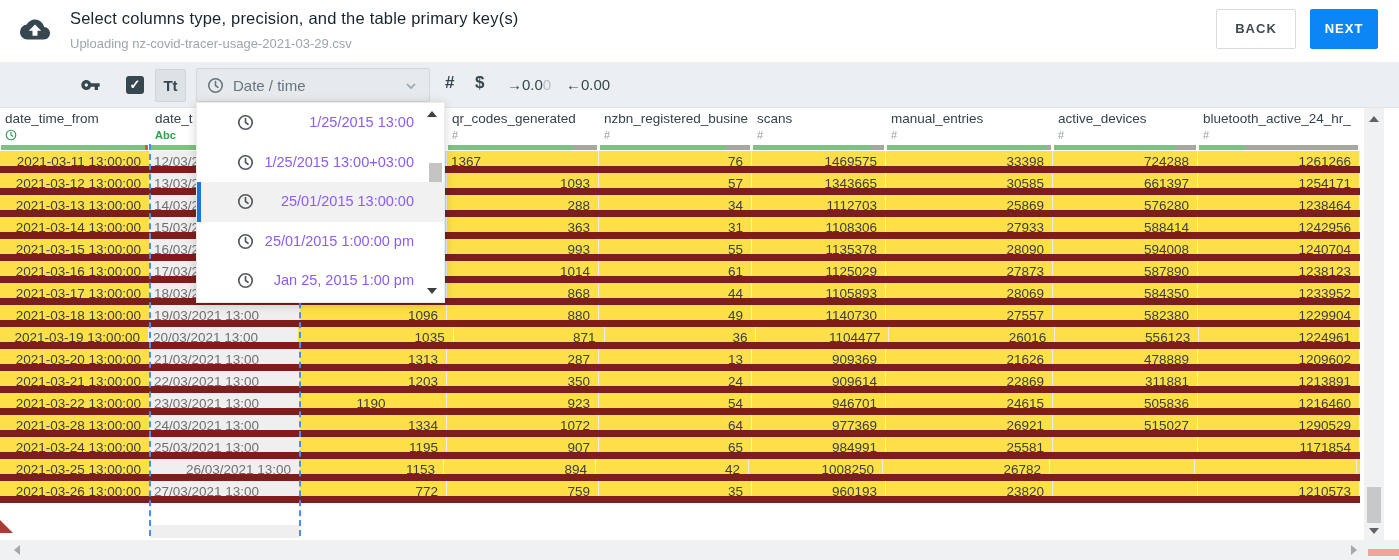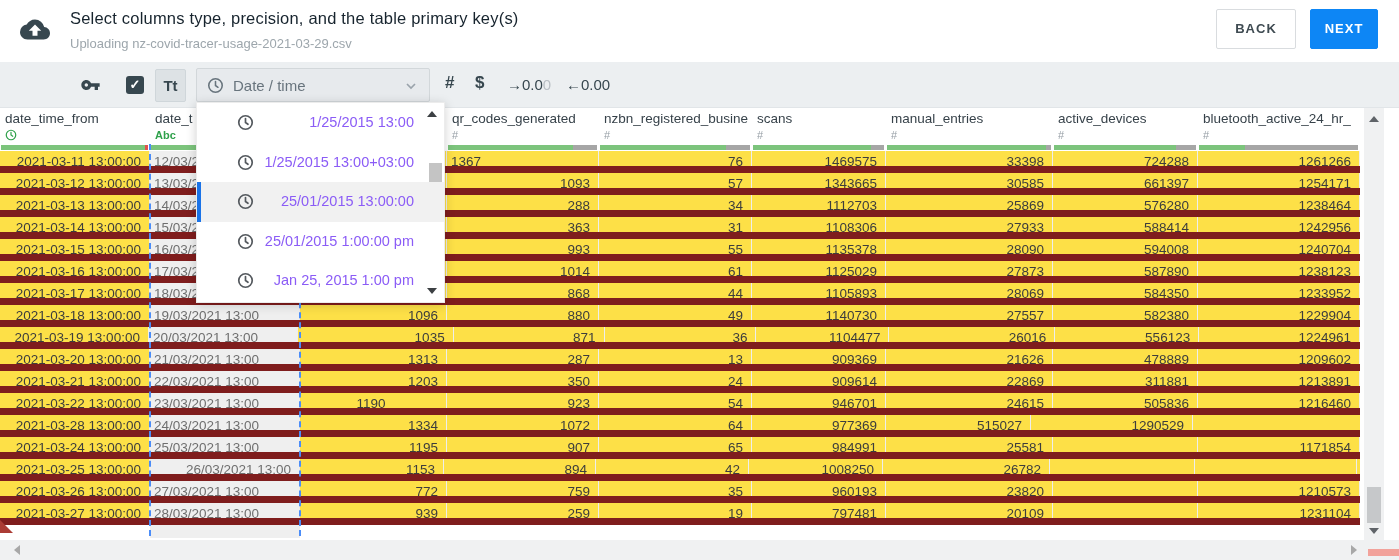--- a/index.html
+++ b/index.html
@@ -351,20 +351,21 @@
           <div class="tcell" style="width: 145px; text-align: right;">505836</div>
           <div class="tcell" style="width: 162px; text-align: right;">1216460</div>
         </div>
         <div class="trow">
           <div class="tcell" style="width: 150px; text-align: right;">2021-03-28 13:00:00</div>
           <div class="tcell selcol" style="width: 150px; text-align: left;">24/03/2021 13:00</div>
           <div class="tcell" style="width: 147px; text-align: right;">1334</div>
           <div class="tcell" style="width: 152px; text-align: right;">1072</div>
           <div class="tcell" style="width: 153px; text-align: right;">64</div>
           <div class="tcell" style="width: 134px; text-align: right;">977369</div>
+          <div class="tcell" style="width: 167px; text-align: right;">26921</div>
           <div class="tcell" style="width: 145px; text-align: right;">515027</div>
           <div class="tcell" style="width: 162px; text-align: right;">1290529</div>
         </div>
         <div class="trow">
           <div class="tcell" style="width: 150px; text-align: right;">2021-03-24 13:00:00</div>
           <div class="tcell selcol" style="width: 150px; text-align: left;">25/03/2021 13:00</div>
           <div class="tcell" style="width: 147px; text-align: right;">1195</div>
           <div class="tcell" style="width: 152px; text-align: right;">907</div>
           <div class="tcell" style="width: 153px; text-align: right;">65</div>
           <div class="tcell" style="width: 134px; text-align: right;">984991</div>
@@ -387,31 +388,20 @@
           <div class="tcell" style="width: 150px; text-align: right;">2021-03-26 13:00:00</div>
           <div class="tcell selcol" style="width: 150px; text-align: left;">27/03/2021 13:00</div>
           <div class="tcell" style="width: 147px; text-align: right;">772</div>
           <div class="tcell" style="width: 152px; text-align: right;">759</div>
           <div class="tcell" style="width: 153px; text-align: right;">35</div>
           <div class="tcell" style="width: 134px; text-align: right;">960193</div>
           <div class="tcell" style="width: 167px; text-align: right;">23820</div>
           <div class="tcell" style="width: 145px; text-align: right;"></div>
           <div class="tcell" style="width: 162px; text-align: right;">1210573</div>
         </div>
-        <div class="trow">
-          <div class="tcell" style="width: 150px; text-align: right;">2021-03-27 13:00:00</div>
-          <div class="tcell selcol" style="width: 150px; text-align: left;">28/03/2021 13:00</div>
-          <div class="tcell" style="width: 147px; text-align: right;">939</div>
-          <div class="tcell" style="width: 152px; text-align: right;">259</div>
-          <div class="tcell" style="width: 153px; text-align: right;">19</div>
-          <div class="tcell" style="width: 134px; text-align: right;">797481</div>
-          <div class="tcell" style="width: 167px; text-align: right;">20109</div>
-          <div class="tcell" style="width: 145px; text-align: right;"></div>
-          <div class="tcell" style="width: 162px; text-align: right;">1231104</div>
-        </div>
       </div>
     <div class="after-strip">
       <div class="after-sel"></div>
     </div>
     <div class="sel-overlay"></div>
     <div class="red-flag"></div>
   </div>
 
   <div class="dmenu" id="dmenu">
     <span class="tri-up" style="right:7px; top:8px;"></span>

